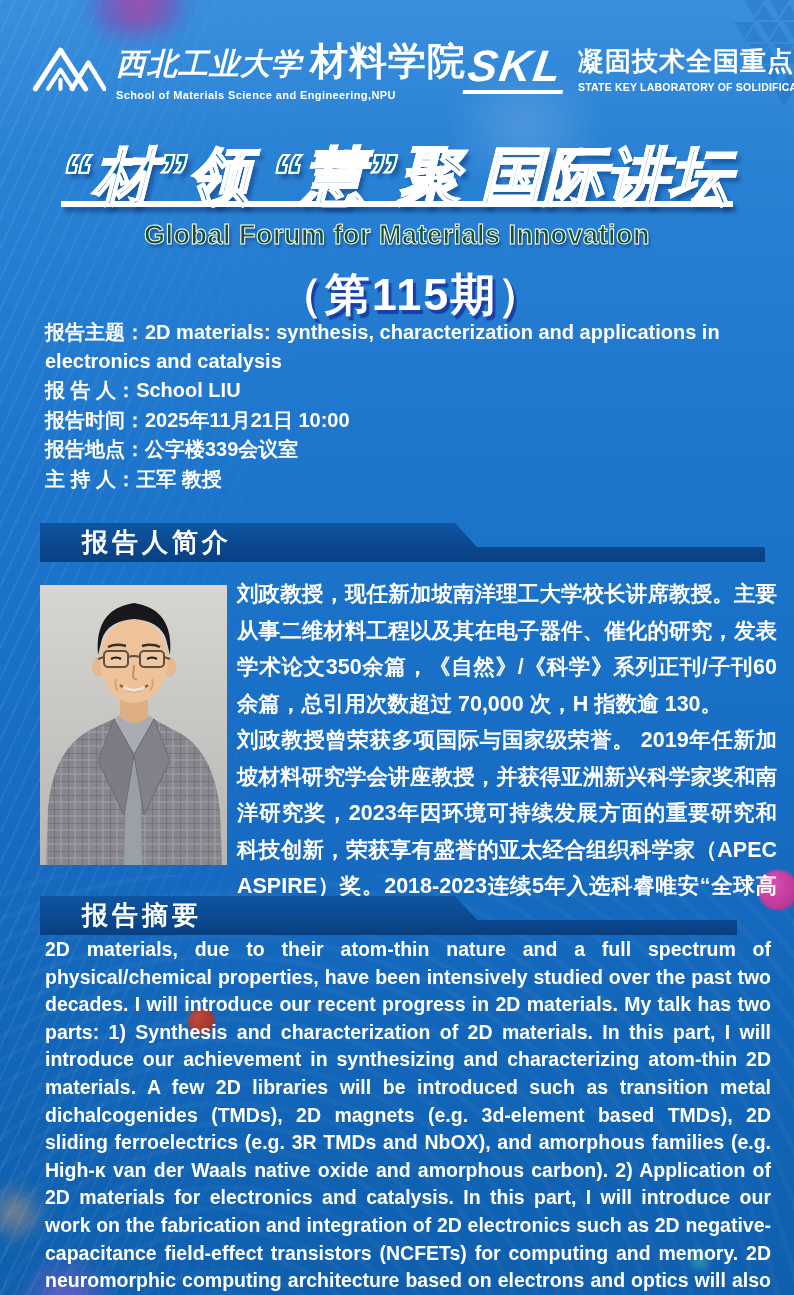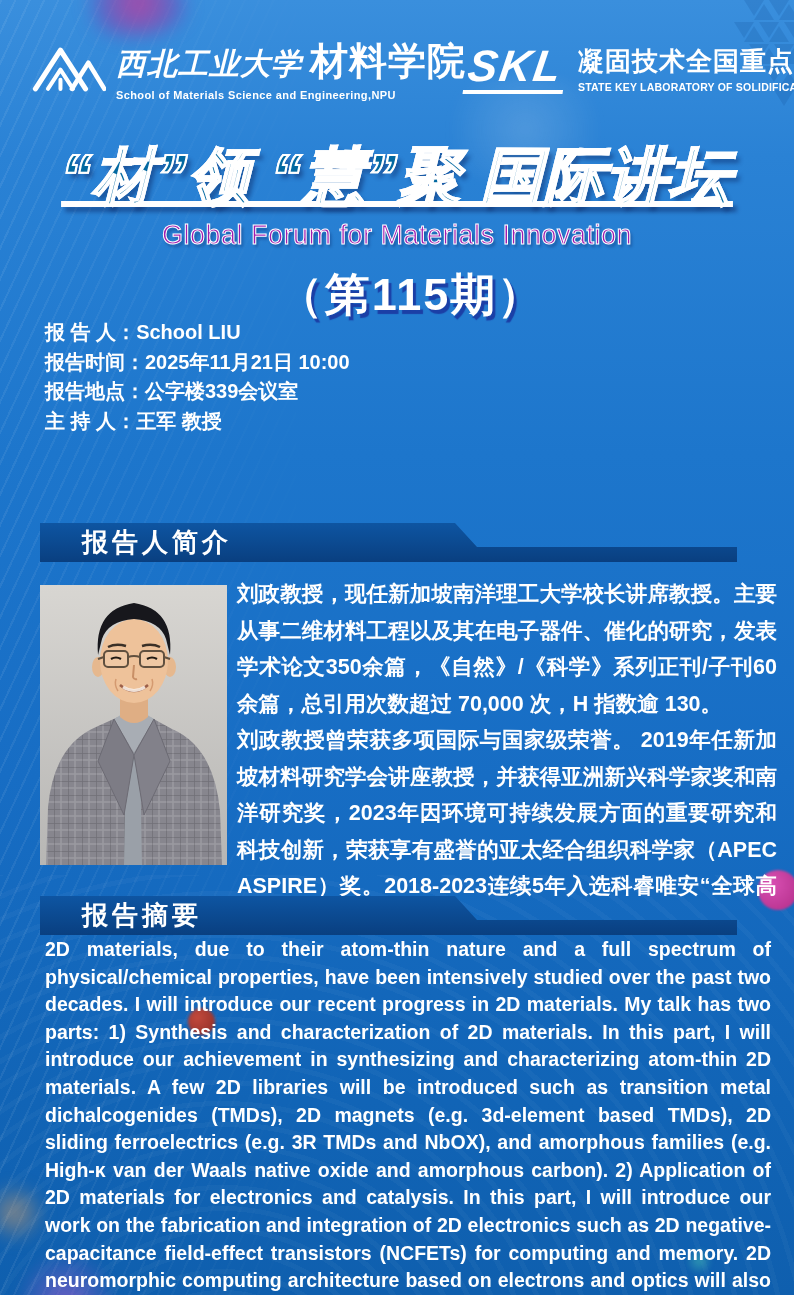--- a/index.html
+++ b/index.html
@@ -47,39 +47,39 @@
   .skl-en{font-size:10.5px;font-weight:700;letter-spacing:.2px;margin-top:2px;white-space:nowrap;}
 
   
   .title-block{position:absolute;top:138px;left:0;width:100%;text-align:center;}
   .main-title{
     font-size:61px;font-weight:900;font-style:italic;letter-spacing:2px;color:#0369a1;
     -webkit-text-stroke:2px #ffffff;
     text-shadow:4px 5px 4px rgba(8,30,90,.45);
     margin:0;line-height:1.25;text-decoration:underline;}
   .en-title{
-    font-size:27px;font-weight:400;color:#a21caf;letter-spacing:.5px;
+    font-size:27px;font-weight:700;color:#14532d;letter-spacing:.5px;
     -webkit-text-stroke:1px #ffffff;
     text-shadow:2px 3px 3px rgba(8,30,90,.4);
     margin:6px 0 0 0;}
   .issue-title{
     font-size:45px;font-weight:900;color:#ffffff;letter-spacing:2px;
     text-shadow:3px 4px 1px #1b3fa6;
     margin:14px 0 0 0;padding-left:28px;}
 
   
   .info{position:absolute;top:318px;left:45px;width:730px;color:#fff;font-weight:700;font-size:20px;line-height:28.5px;}
   .info p{margin:0 0 1px 0;}
   .info .lbl{white-space:pre;}
 
   
   .banner{position:absolute;left:40px;width:697px;height:39px;
     background:linear-gradient(180deg,#0e55a2,#093f80);
     clip-path:polygon(0 0,415px 0,437px 24px,100% 24px,100% 100%,0 100%);}
-  .banner-bio{top:523px;}
+  .banner-bio{top:523px;padding-left:28px;}
   .banner-abs{top:896px;text-align:center;}
   .banner .banner-title{
     position:absolute;left:42px;top:0;line-height:39px;color:#fff;
     font-family:"Liberation Serif", serif;font-size:26px;font-weight:600;letter-spacing:4px;white-space:nowrap;}
 
   
   .photo{position:absolute;left:40px;top:585px;width:187px;height:280px;display:block;}
   .bio{position:absolute;left:237px;top:576px;width:540px;color:#fff;font-weight:700;
     font-size:21.5px;line-height:36.5px;text-align:justify;}
   .bio p{margin:0;}
@@ -149,20 +149,21 @@
   </div>
 </div>
 
 <div class="title-block">
   <h1 class="main-title">“材”领 “慧”聚 国际讲坛</h1>
   <div class="en-title">Global Forum for Materials Innovation</div>
   <div class="issue-title">（第115期）</div>
 </div>
 
 <div class="info">
+  <p><span class="lbl">报告主题：</span><span>2D materials: synthesis, characterization and applications in electronics and catalysis</span></p>
   <p><span class="lbl">报 告 人：</span><span>School LIU</span></p>
   <p><span class="lbl">报告时间：</span><span>2025年11月21日 10:00</span></p>
   <p><span class="lbl">报告地点：</span><span>公字楼339会议室</span></p>
   <p><span class="lbl">主 持 人：</span><span>王军 教授</span></p>
 </div>
 
 <div class="banner banner-bio">
   <span class="banner-title">报告人简介</span>
 </div>
 

